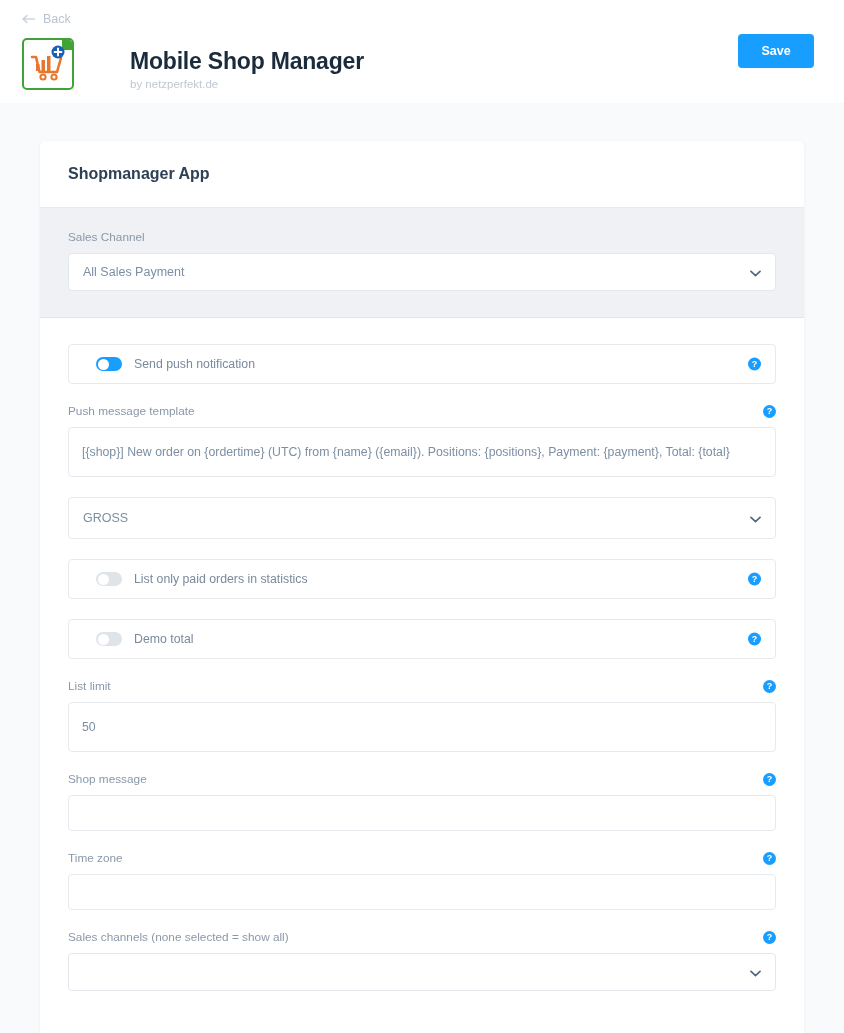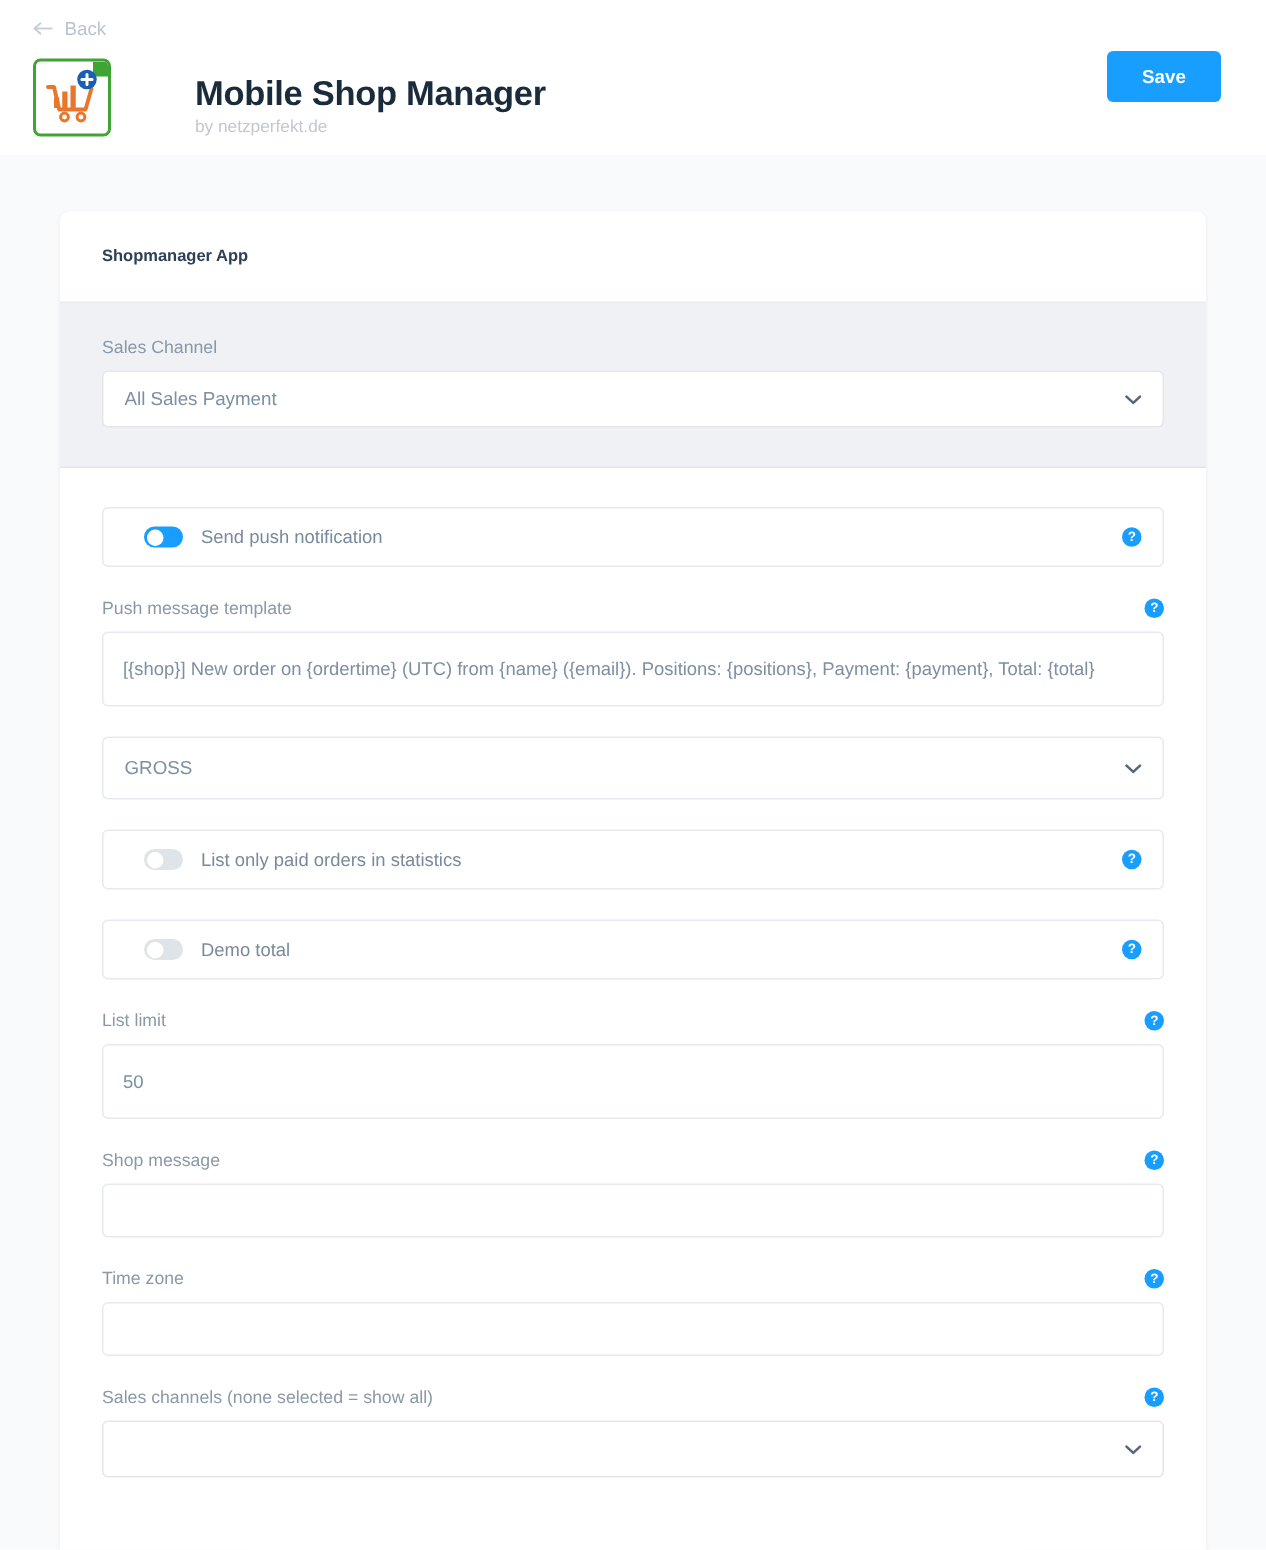--- a/index.html
+++ b/index.html
@@ -107,21 +107,21 @@
     box-shadow: 0 1px 3px rgba(120,135,155,0.13);
     overflow: hidden;
     width: 764px;
   }
 
   .card-header {
     padding: 24px 28px;
     border-bottom: 1px solid #e8ecf0;
   }
   .card-title {
-    font-size: 11px;
+    font-size: 16px;
     font-weight: bold;
     color: #2e4055;
   }
 
   .channel-section {
     background: #eff1f4;
     padding: 22px 28px 26px 28px;
     border-bottom: 1px solid #e2e6eb;
   }
 

